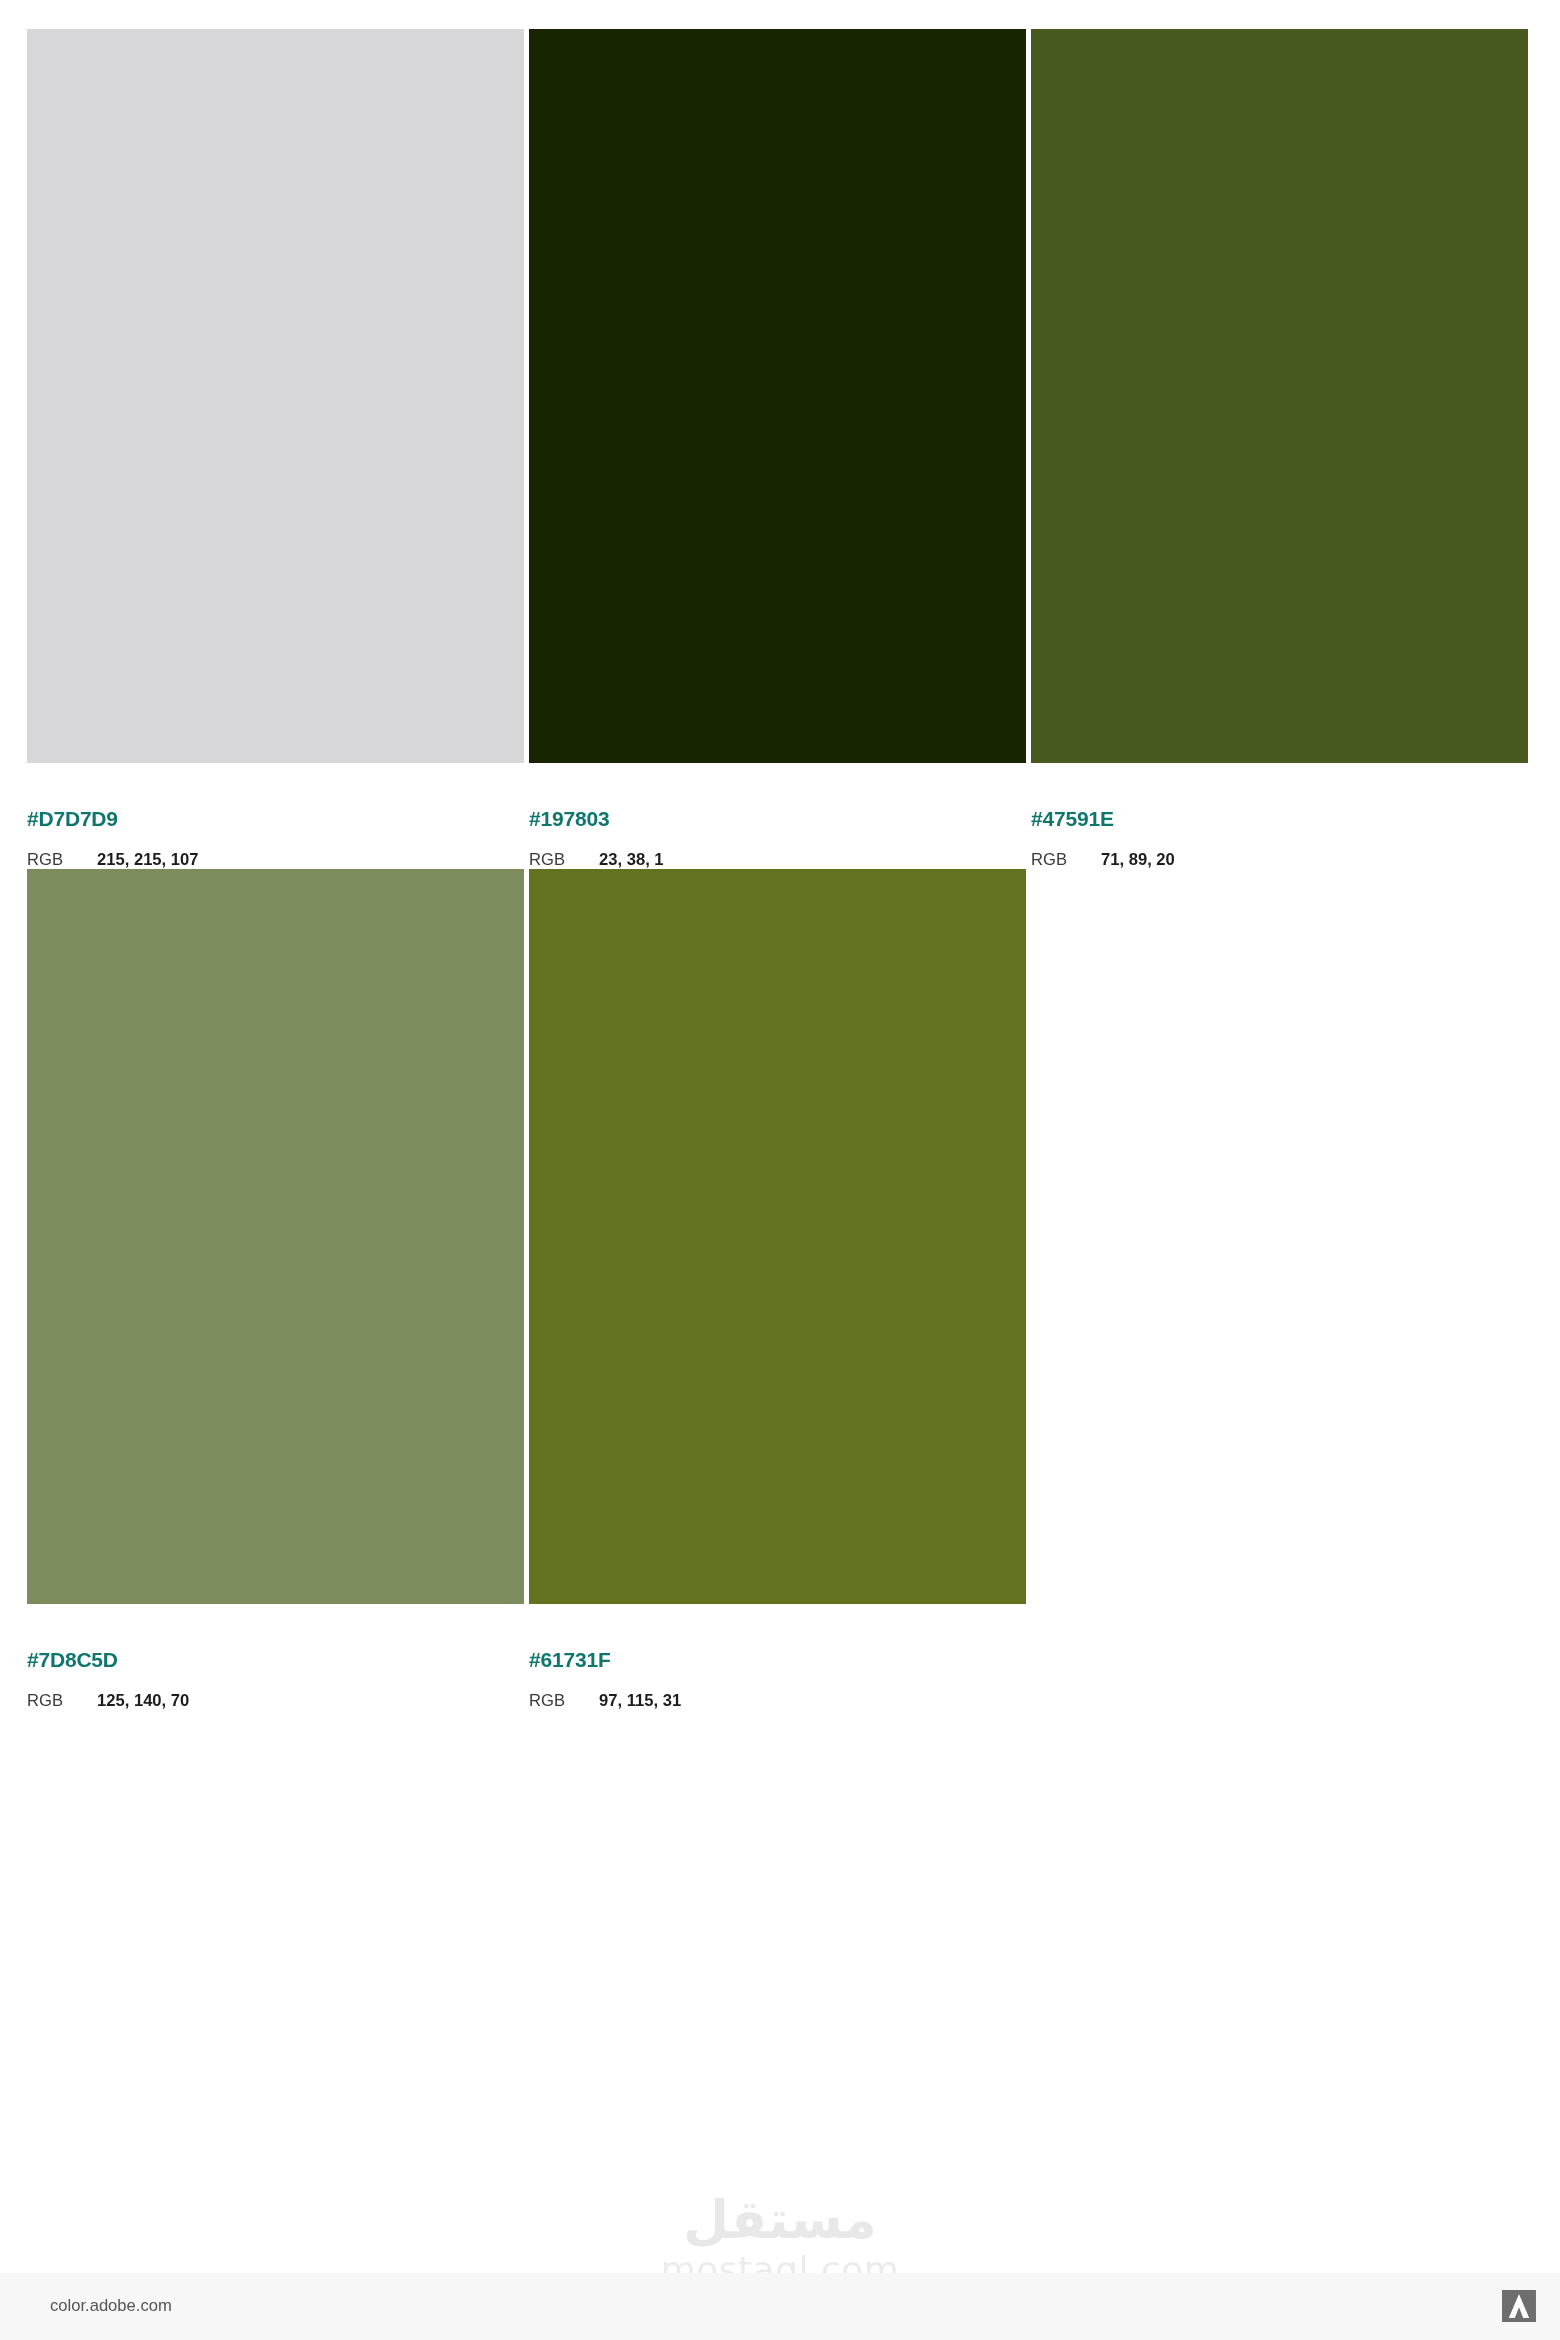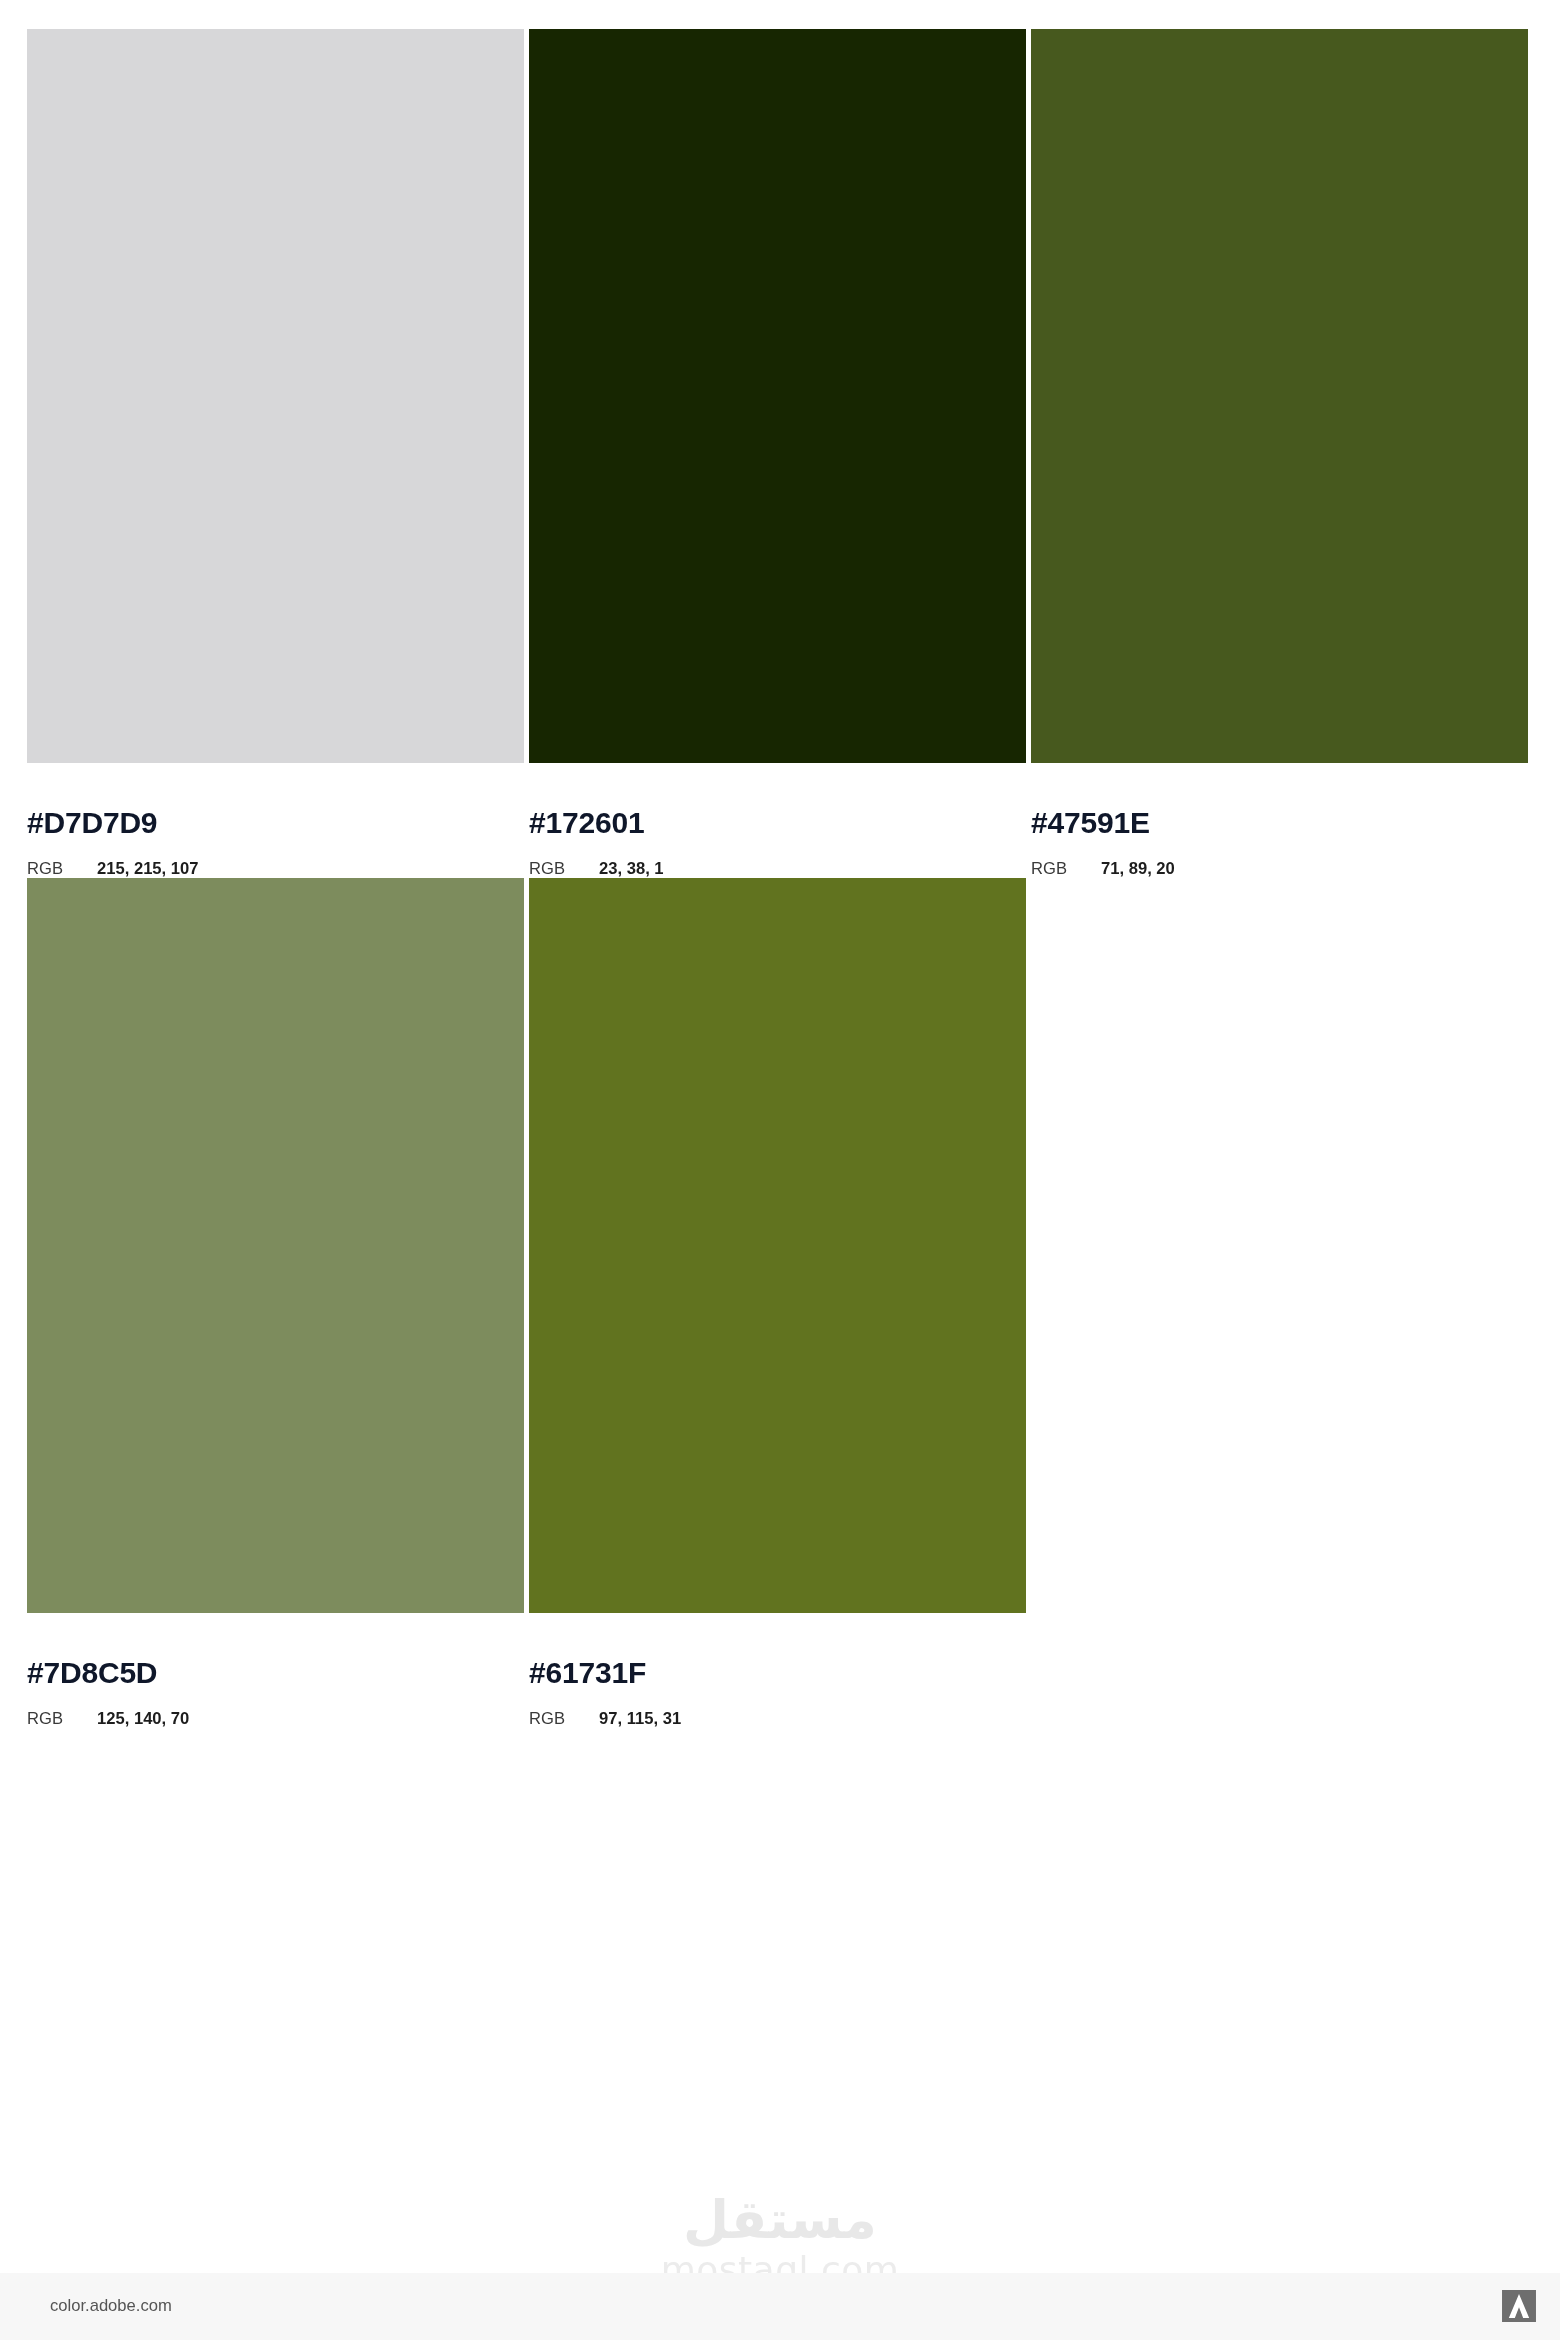--- a/index.html
+++ b/index.html
@@ -42,23 +42,23 @@
     display: block;
   }
   .row2 .swatch-chip {
     height: 735px;
   }
 
   .swatch-meta {
     padding-top: 0;
   }
   .hex-label {
-    font-size: 30px;
+    font-size: 21px;
     font-weight: bold;
-    color: #0f172a;
+    color: #0f766e;
     letter-spacing: -0.2px;
     margin: 45px 0 0 0;
     line-height: 1;
   }
   .rgb-row {
     margin-top: 23.4px;
     display: flex;
     align-items: flex-end;
     line-height: 1;
   }
@@ -150,21 +150,21 @@
           <span class="rgb-val">215, 215, 107</span>
         </div>
       </div>
     </div>
   </div>
 
   <div class="swatch-cell">
     <div class="swatch-inner">
       <div class="swatch-chip" style="background-color: rgb(23, 38, 1);"></div>
       <div class="swatch-meta">
-        <div class="hex-label">#172601</div>
+        <div class="hex-label">#197803</div>
         <div class="rgb-row">
           <span class="rgb-key">RGB</span>
           <span class="rgb-val">23, 38, 1</span>
         </div>
       </div>
     </div>
   </div>
 
   <div class="swatch-cell">
     <div class="swatch-inner">

